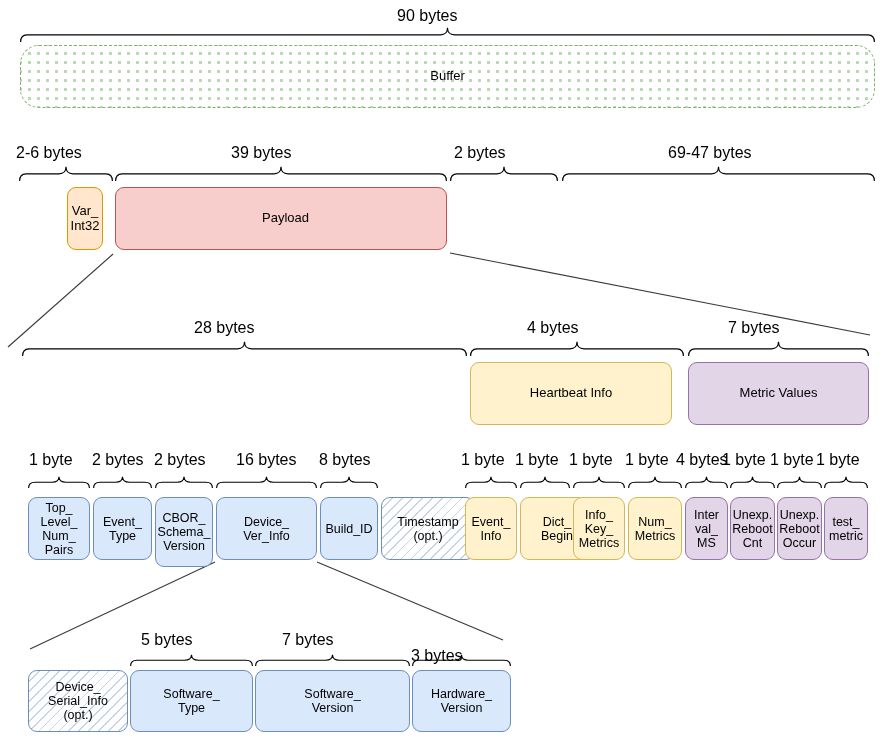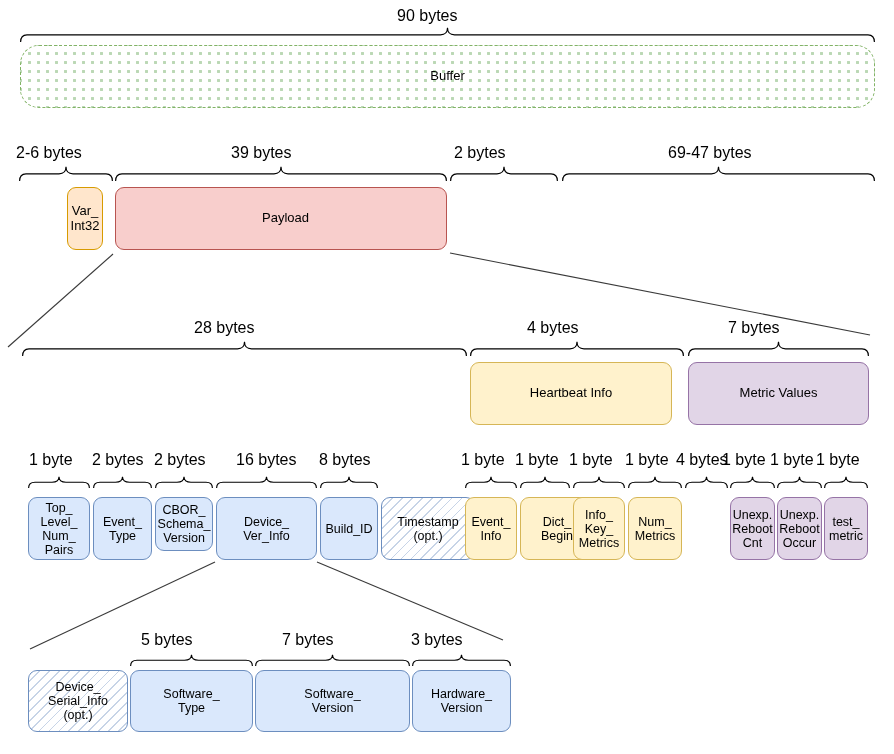--- a/index.html
+++ b/index.html
@@ -189,49 +189,52 @@
         <path d="M0.6 12 Q0.6 6.24 7 6.24 L15 6.24 Q22 6.24 22 0.8 Q22 6.24 29 6.24 L37 6.24 Q43.4 6.24 43.4 12" fill="none" stroke="#000" stroke-width="1.15"></path>
       </svg>
     </div>
 
   <div class="box blue fs-s" style="left:28px;top:497px;width:62px;height:63px">Top_
 Level_
 Num_
 Pairs</div>
   <div class="box blue fs-s" style="left:93px;top:497px;width:59px;height:63px">Event_
 Type</div>
-  <div class="box blue fs-s" style="left:155px;top:497px;width:58px;height:54px">CBOR_
+  <div class="box blue fs-s" style="left:155px;top:497px;width:58px;height:70px">CBOR_
 Schema_
 Version</div>
   <div class="box blue fs-s" style="left:216px;top:497px;width:101px;height:63px">Device_
 Ver_Info</div>
   <div class="box blue fs-s" style="left:320px;top:497px;width:58px;height:63px">Build_ID</div>
   <div class="box hatch fs-s" style="left:381px;top:497px;width:94px;height:63px">Timestamp
 (opt.)</div>
   <div class="box yellow fs-s" style="left:465px;top:497px;width:52px;height:63px">Event_
 Info</div>
   <div class="box yellow fs-s" style="left:520px;top:497px;width:74px;height:63px">Dict_
 Begin</div>
   <div class="box yellow fs-s" style="left:573px;top:497px;width:52px;height:63px">Info_
 Key_
 Metrics</div>
   <div class="box yellow fs-s" style="left:628px;top:497px;width:54px;height:63px">Num_
 Metrics</div>
+  <div class="box purple fs-s" style="left:685px;top:497px;width:43px;height:63px">Inter
+val_
+MS</div>
   <div class="box purple fs-s" style="left:730px;top:497px;width:45px;height:63px">Unexp.
 Reboot
 Cnt</div>
   <div class="box purple fs-s" style="left:777px;top:497px;width:45px;height:63px">Unexp.
 Reboot
 Occur</div>
   <div class="box purple fs-s" style="left:824px;top:497px;width:44px;height:63px">test_
 metric</div>
 
   <div class="sz" style="left:141px;top:632px;width:100px">5 bytes</div>
   <div class="sz" style="left:282px;top:632px;width:100px">7 bytes</div>
-  <div class="sz" style="left:411px;top:632px;width:100px">3 bytes</div>
+  <div class="sz" style="left:411px;top:648px;width:100px">3 bytes</div>
 
   <div class="brace" style="left:130px;top:654px;width:123px;height:12px">
       <svg width="123" height="12" style="display:block">
         <path d="M0.6 12 Q0.6 6.24 7 6.24 L54.5 6.24 Q61.5 6.24 61.5 0.8 Q61.5 6.24 68.5 6.24 L116 6.24 Q122.4 6.24 122.4 12" fill="none" stroke="#000" stroke-width="1.15"></path>
       </svg>
     </div>
   <div class="brace" style="left:255px;top:654px;width:155px;height:12px">
       <svg width="155" height="12" style="display:block">
         <path d="M0.6 12 Q0.6 6.24 7 6.24 L70.5 6.24 Q77.5 6.24 77.5 0.8 Q77.5 6.24 84.5 6.24 L148 6.24 Q154.4 6.24 154.4 12" fill="none" stroke="#000" stroke-width="1.15"></path>
       </svg>

